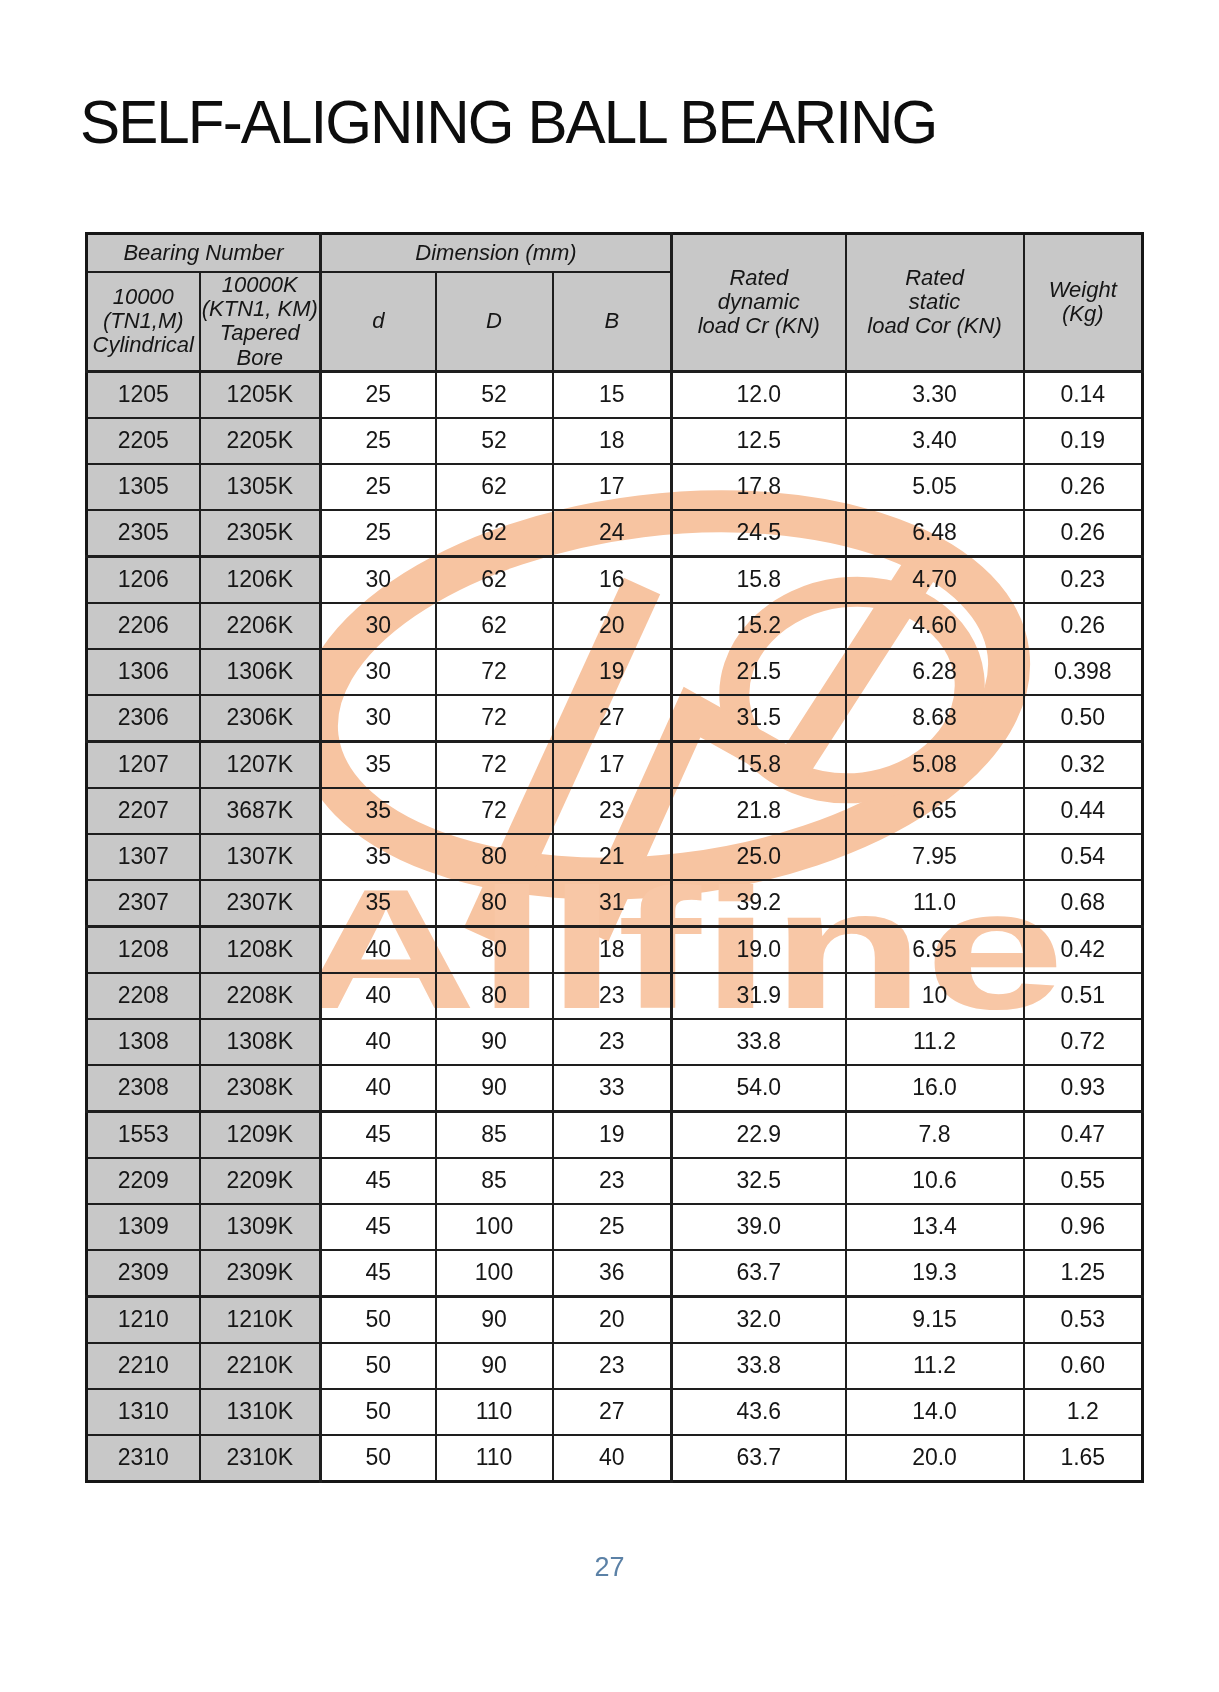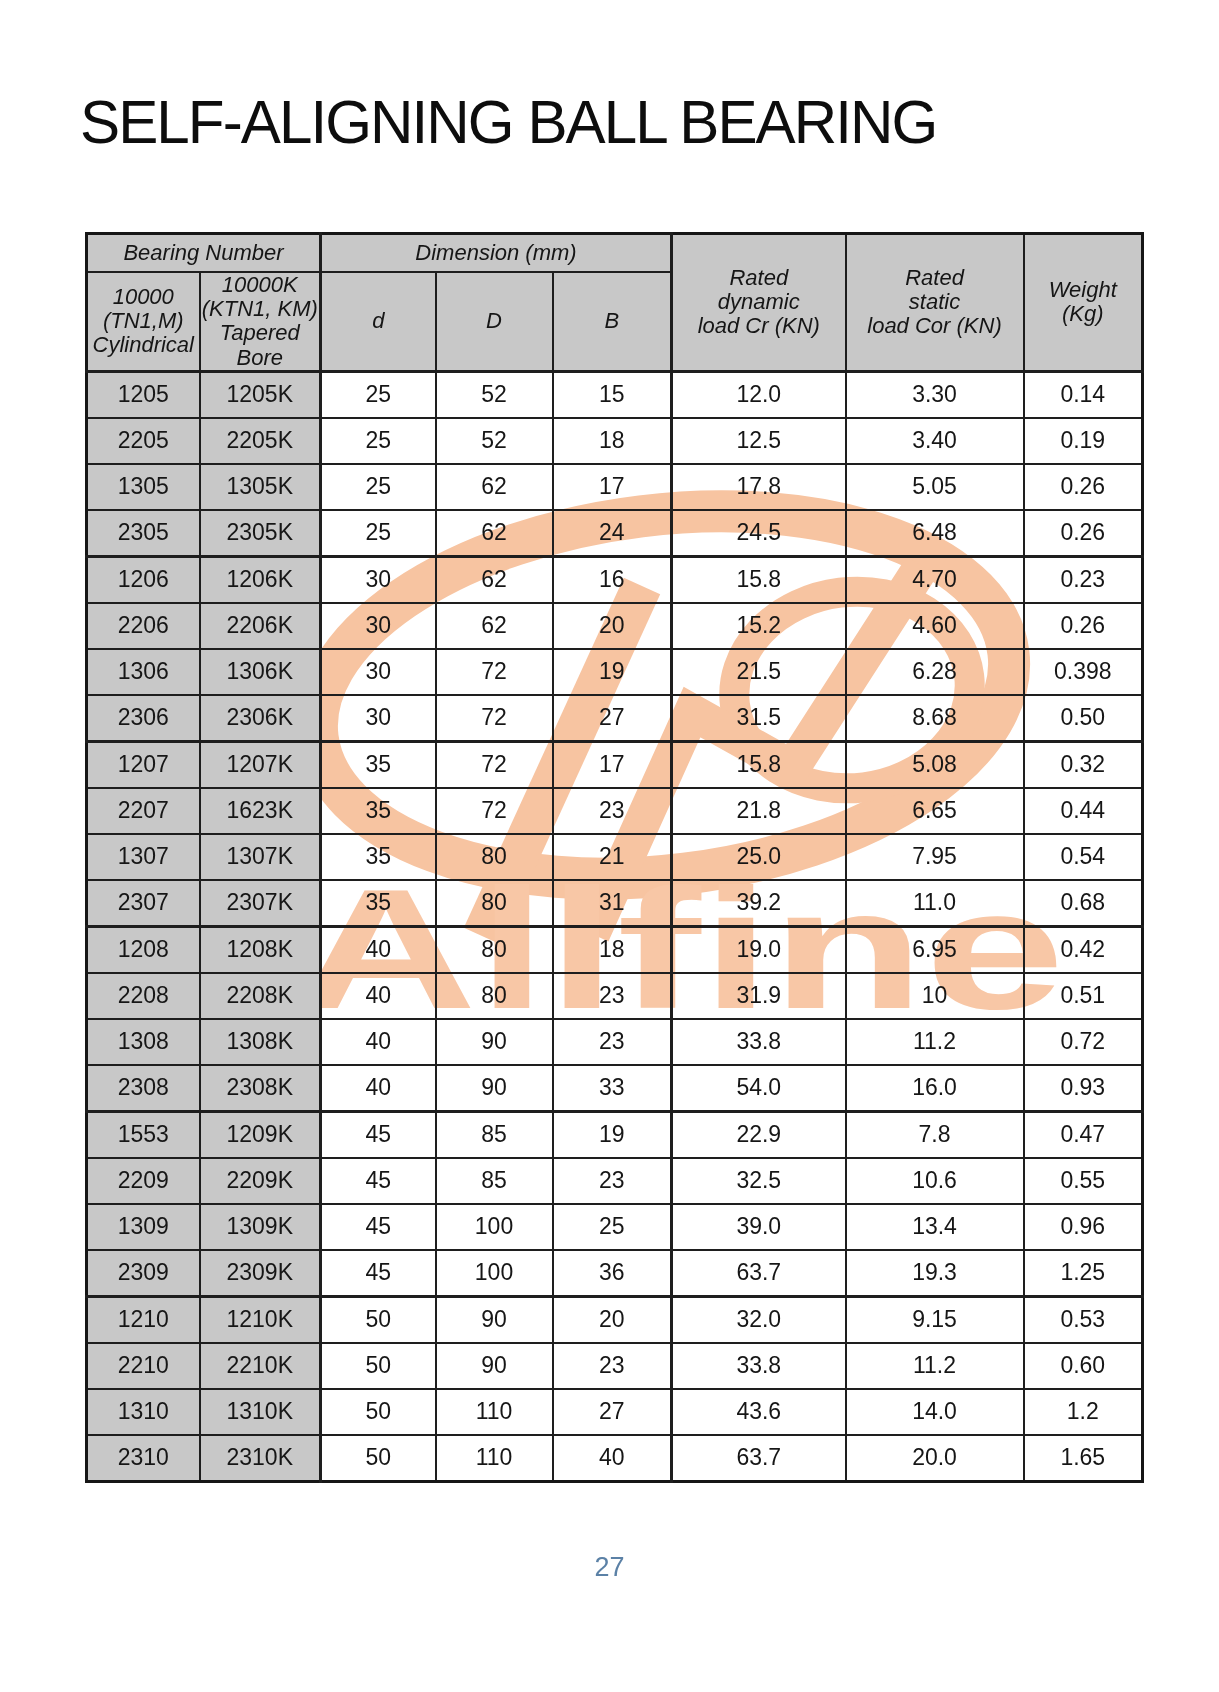--- a/index.html
+++ b/index.html
@@ -173,21 +173,21 @@
           <td class="shaded">1207K</td>
           <td>35</td>
           <td>72</td>
           <td>17</td>
           <td>15.8</td>
           <td>5.08</td>
           <td>0.32</td>
         </tr>
         <tr>
           <td class="shaded">2207</td>
-          <td class="shaded">1623K</td>
+          <td class="shaded">3687K</td>
           <td>35</td>
           <td>72</td>
           <td>23</td>
           <td>21.8</td>
           <td>6.65</td>
           <td>0.44</td>
         </tr>
         <tr>
           <td class="shaded">1307</td>
           <td class="shaded">1307K</td>

